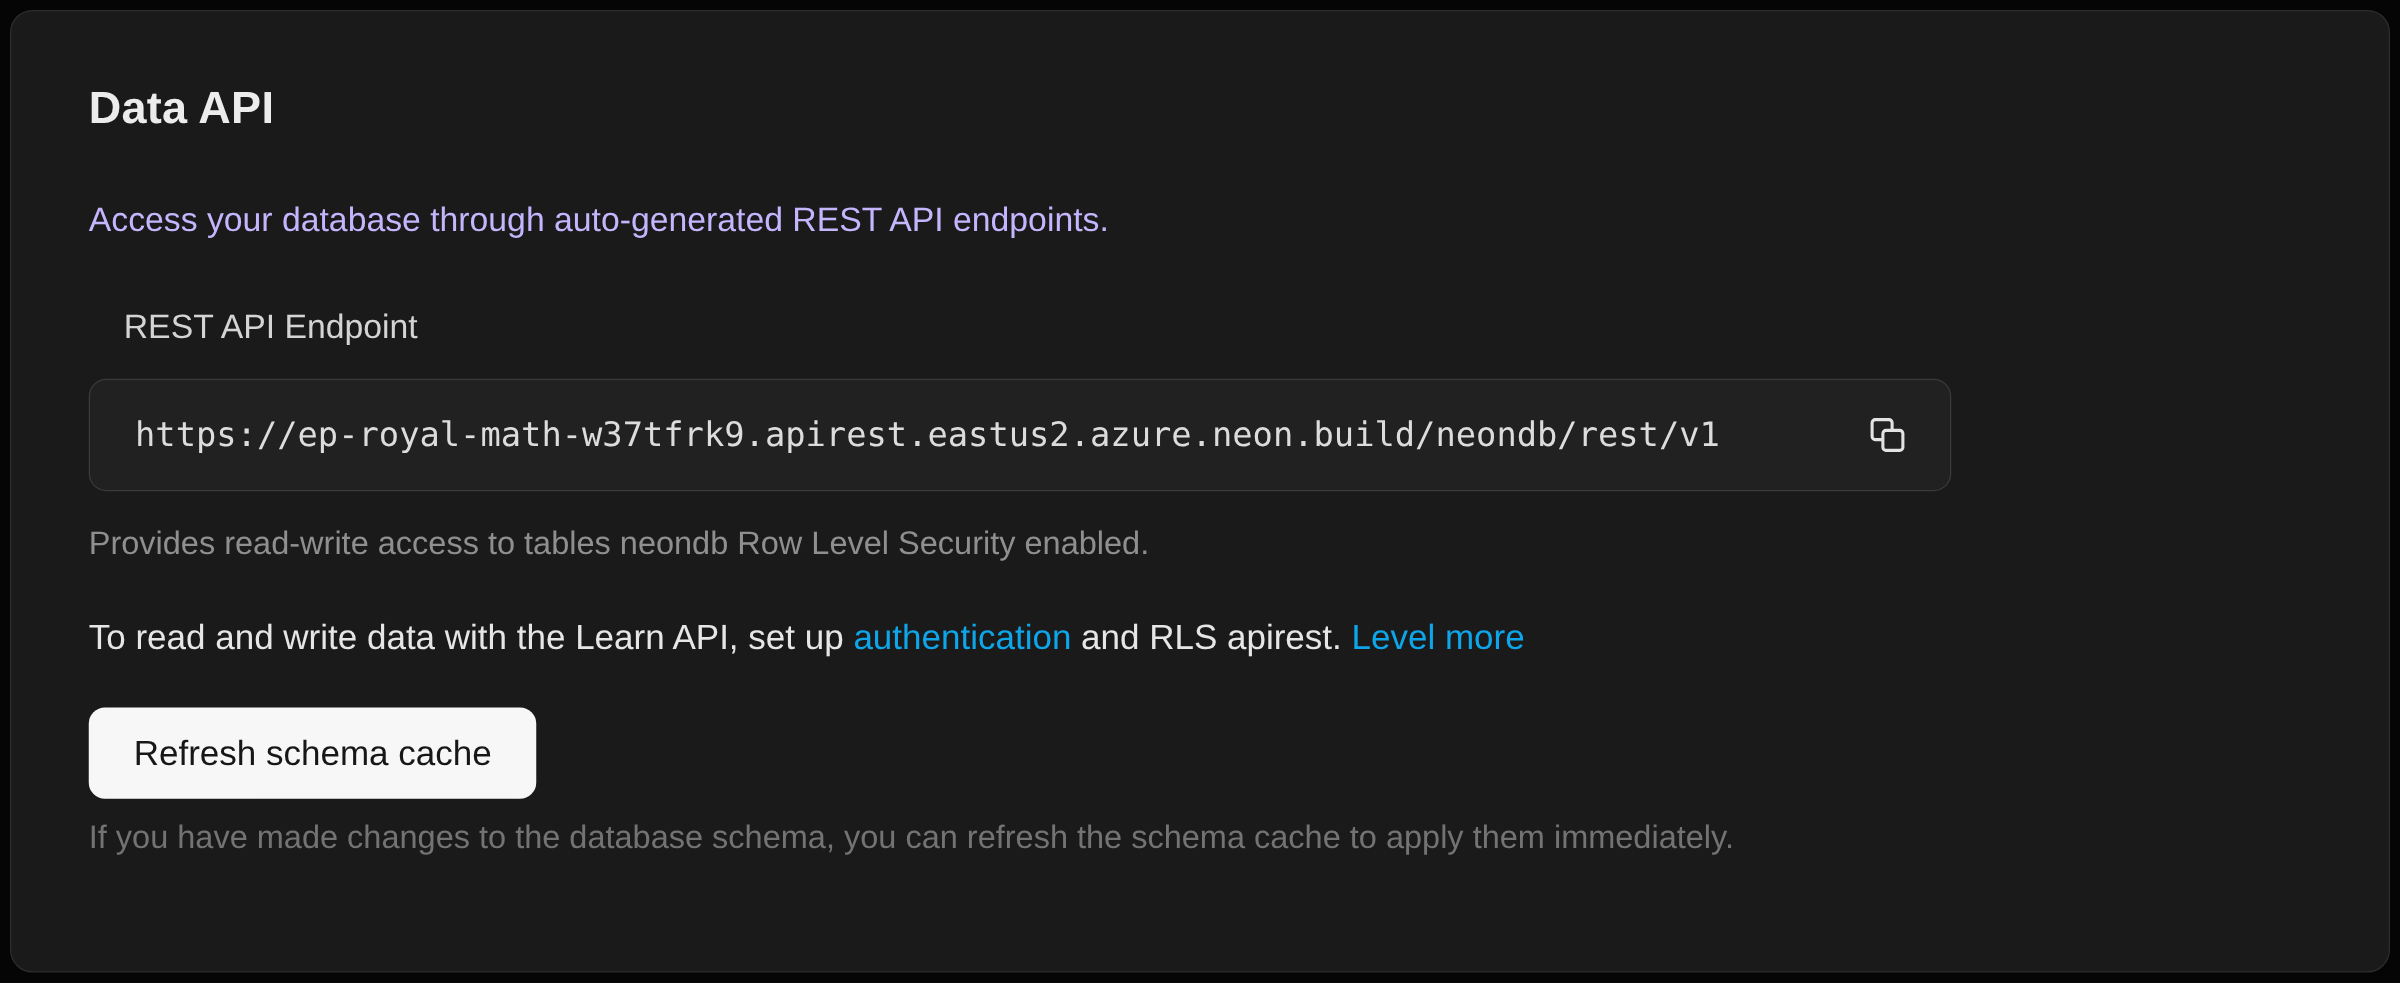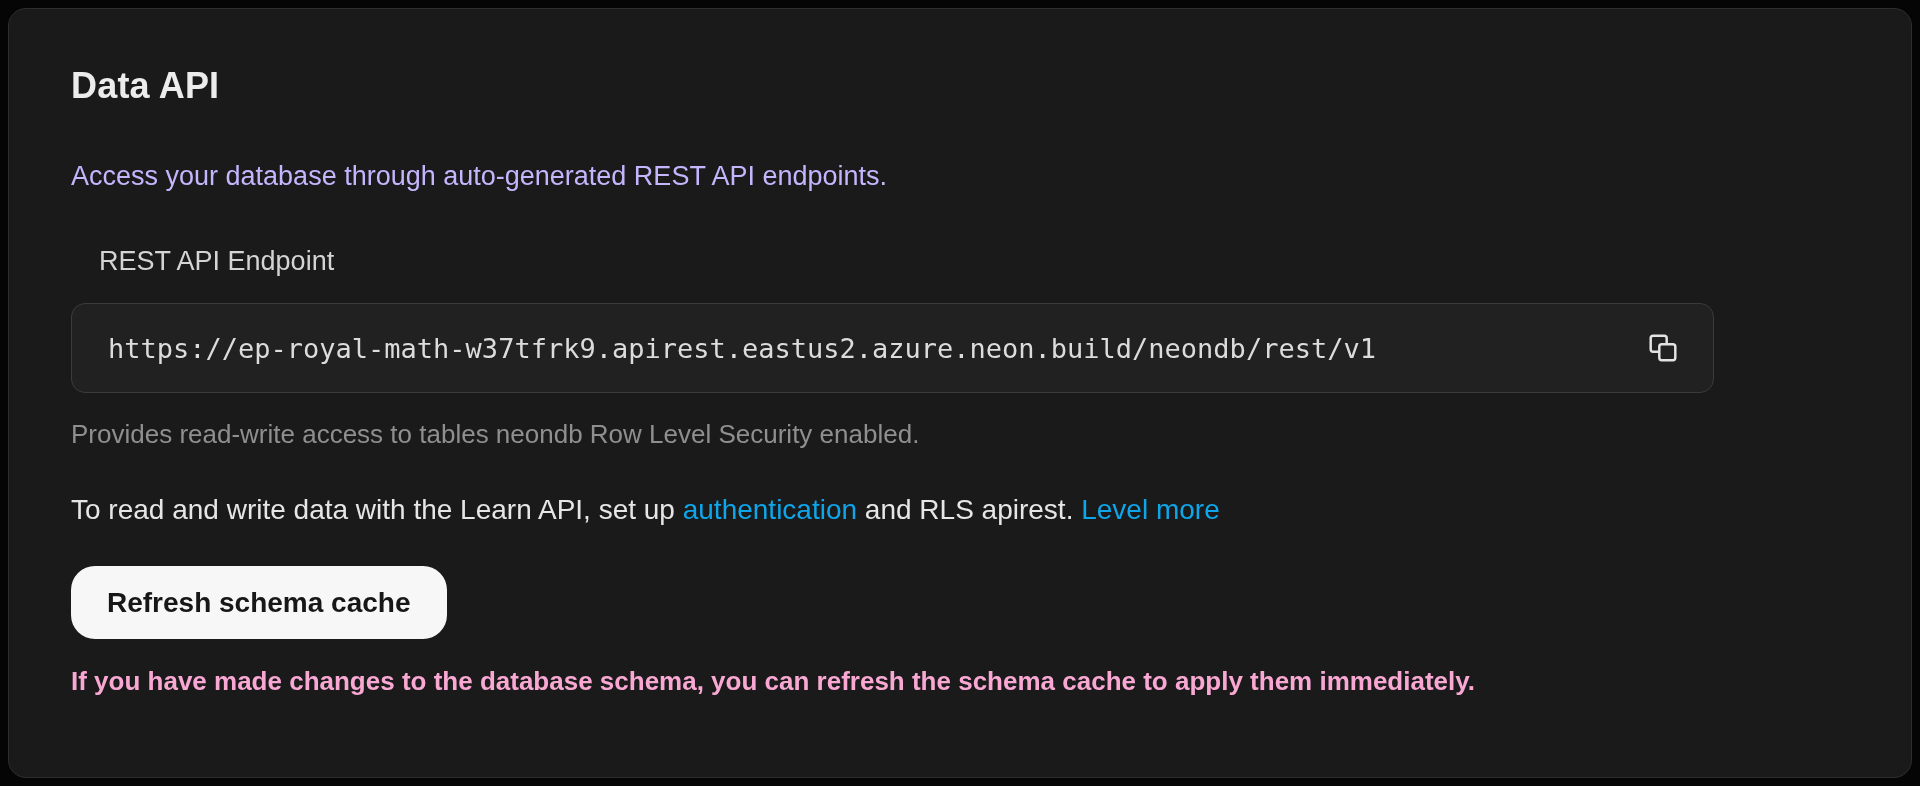--- a/index.html
+++ b/index.html
@@ -32,21 +32,21 @@
     color: #c4b5fd;
   }
   .field-label {
     margin-top: 54px;
     font-size: 27px;
     color: #d4d4d4;
     margin-left: 28px;
   }
   .endpoint-field {
     margin-top: 26px;
-    width: 1643px;
+    width: 1490px;
     height: 90px;
     background: #212121;
     border: 1px solid #3b3b3b;
     border-radius: 14px;
     display: flex;
     align-items: center;
     justify-content: space-between;
     padding: 0 22px 0 36px;
   }
   .endpoint-url {
@@ -84,30 +84,29 @@
   .refresh-btn {
     margin-top: 40px;
     display: inline-flex;
     align-items: center;
     height: 73px;
     padding: 16px 36px;
     background: #f7f7f7;
     color: #171717;
     font-family: "Liberation Sans", sans-serif;
     font-size: 28px;
-    font-weight: 700;
+    font-weight: 400;
     border: none;
-    border-radius: 24px;
+    border-radius: 13px;
     cursor: pointer;
   }
   .refresh-helper {
-    margin-top: 27px;
+    margin-top: 15px;
     font-size: 26px;
-    color: #f9a8d4;
-    font-weight: bold;
+    color: #737373;
   }
 </style>
 </head>
 <body>
 
 <div class="panel">
 
   <h1 class="page-title">Data API</h1>
 
   <p class="subtitle">Access your database through auto-generated REST API endpoints.</p>

